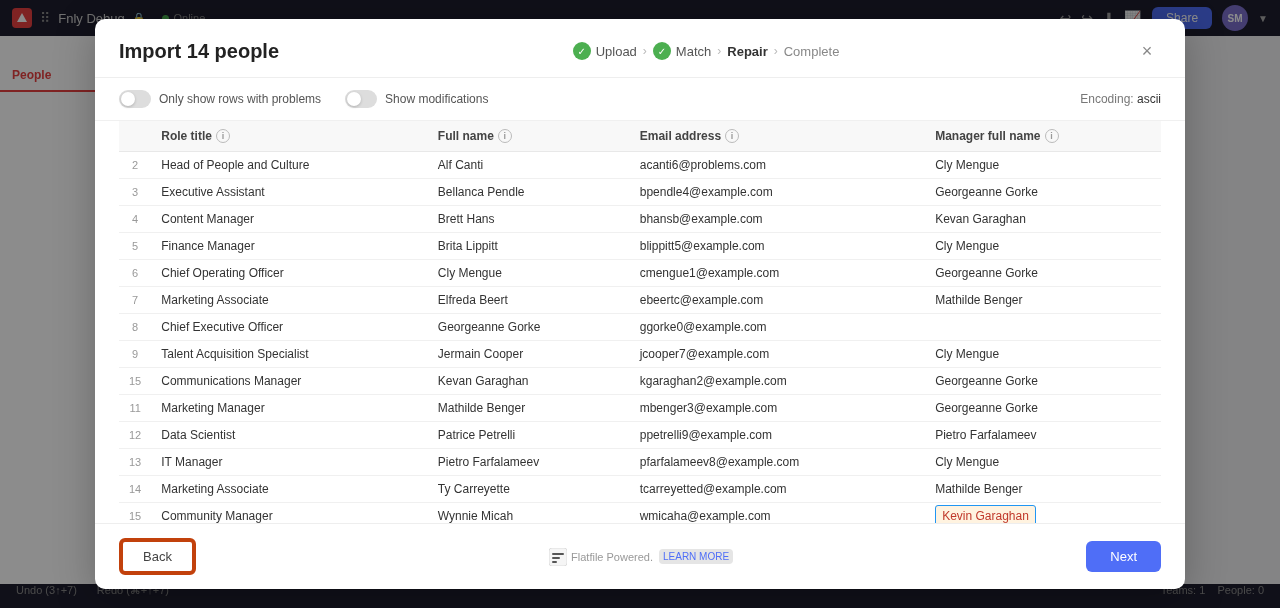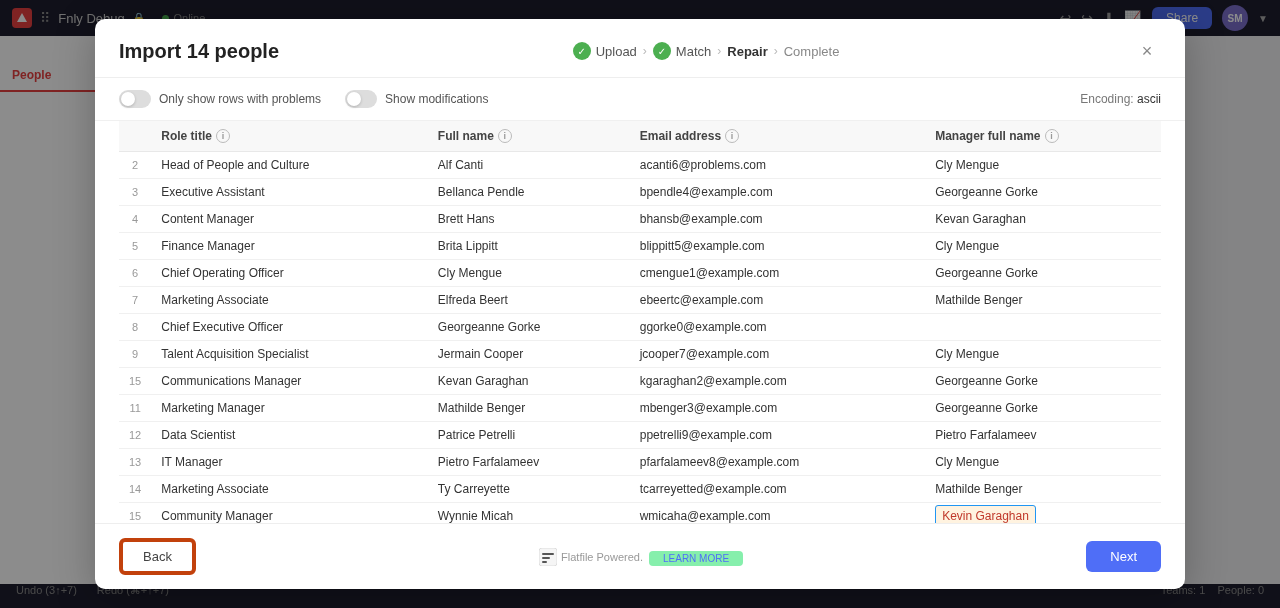--- a/index.html
+++ b/index.html
@@ -299,35 +299,35 @@
     .back-btn {
       background: #fff;
       border: 4px solid #c2410c;
       border-radius: 6px;
       padding: 7px 20px;
       font-size: 13px;
       cursor: pointer;
       color: #444;
     }
     .flatfile-badge {
-      display: flex; align-items: flex-end; gap: 6px;
+      display: flex; align-items: center; gap: 6px;
       font-size: 11px; color: #999;
     }
     .flatfile-logo {
       display: flex; align-items: center; gap: 4px;
     }
     .fl-icon {
       width: 18px; height: 18px;
     }
     .learn-more {
-      background: #86efac;
+      background: #e5e5e5;
       color: #4f6ef7;
       border: none;
       border-radius: 4px;
-      padding: 2px 14px;
+      padding: 2px 4px;
       font-size: 10px;
       cursor: pointer;
     }
     .next-btn {
       background: #4f6ef7;
       color: white;
       border: none;
       border-radius: 6px;
       padding: 8px 24px;
       font-size: 13px;

